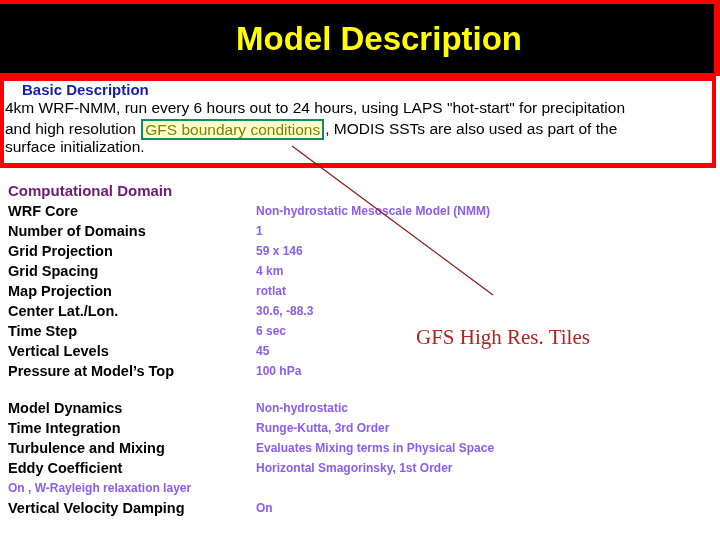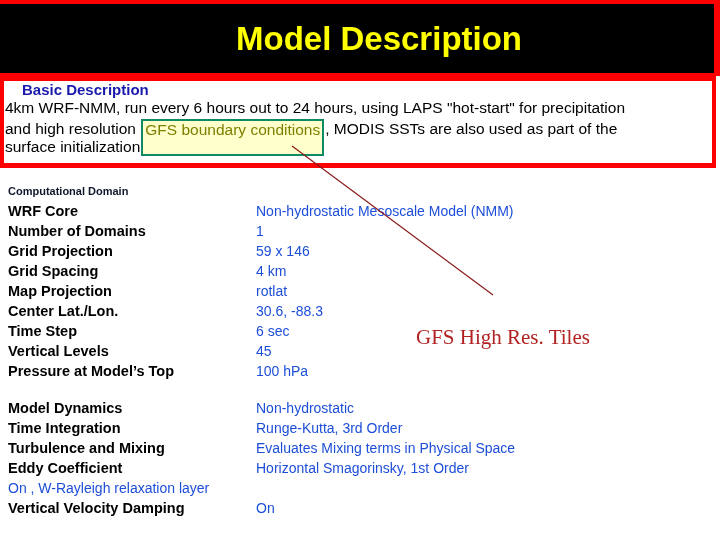--- a/index.html
+++ b/index.html
@@ -78,53 +78,53 @@
     line-height: 19.5px;
     padding-left: 1px;
     white-space: nowrap;
   }
   .basic-line { height: 19.5px; white-space: nowrap; }
   .hl-box {
     display: inline-block;
     border: 2px solid #0e8a64;
     background: #ffffcc;
     color: #7f7f00;
-    padding: 0px 2px 16px 2px;
+    padding: 0px 2px 0px 2px;
     margin: 0 1px;
     line-height: 17px;
     position: relative;
     top: 1px;
   }
 
   
   .spec-block { position: absolute; left: 8px; }
   .spec-heading {
-    color: #0f172a;
-    font-weight: bold;
-    font-size: 11px;
+    color: #701a75;
+    font-weight: bold;
+    font-size: 15px;
     line-height: 20px;
     white-space: nowrap;
   }
   .spec-row {
     display: flex;
     line-height: 20px;
     height: 20px;
     white-space: nowrap;
   }
   .spec-label {
     width: 248px;
     flex: 0 0 248px;
     color: #000000;
     font-weight: bold;
     font-size: 14.5px;
   }
   .spec-value {
-    color: #1d4ed8;
-    font-weight: normal;
-    font-size: 14px;
+    color: #8b5cf6;
+    font-weight: bold;
+    font-size: 12px;
   }
 
   #block-domain { top: 181px; }
   #block-dynamics { top: 398px; }
 
   
   #leader-line {
     position: absolute;
     left: 0px;
     top: 0px;

